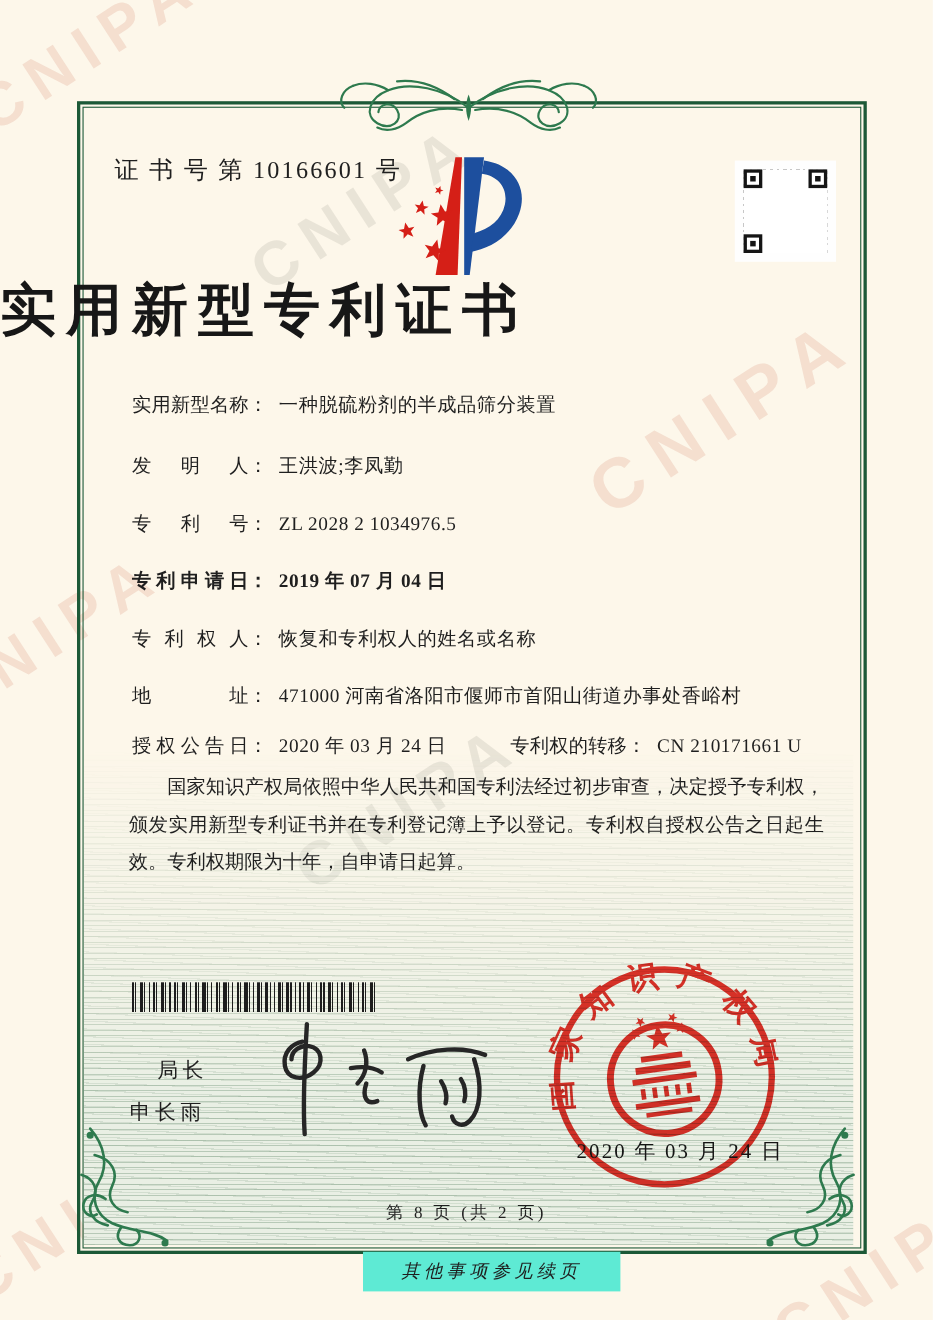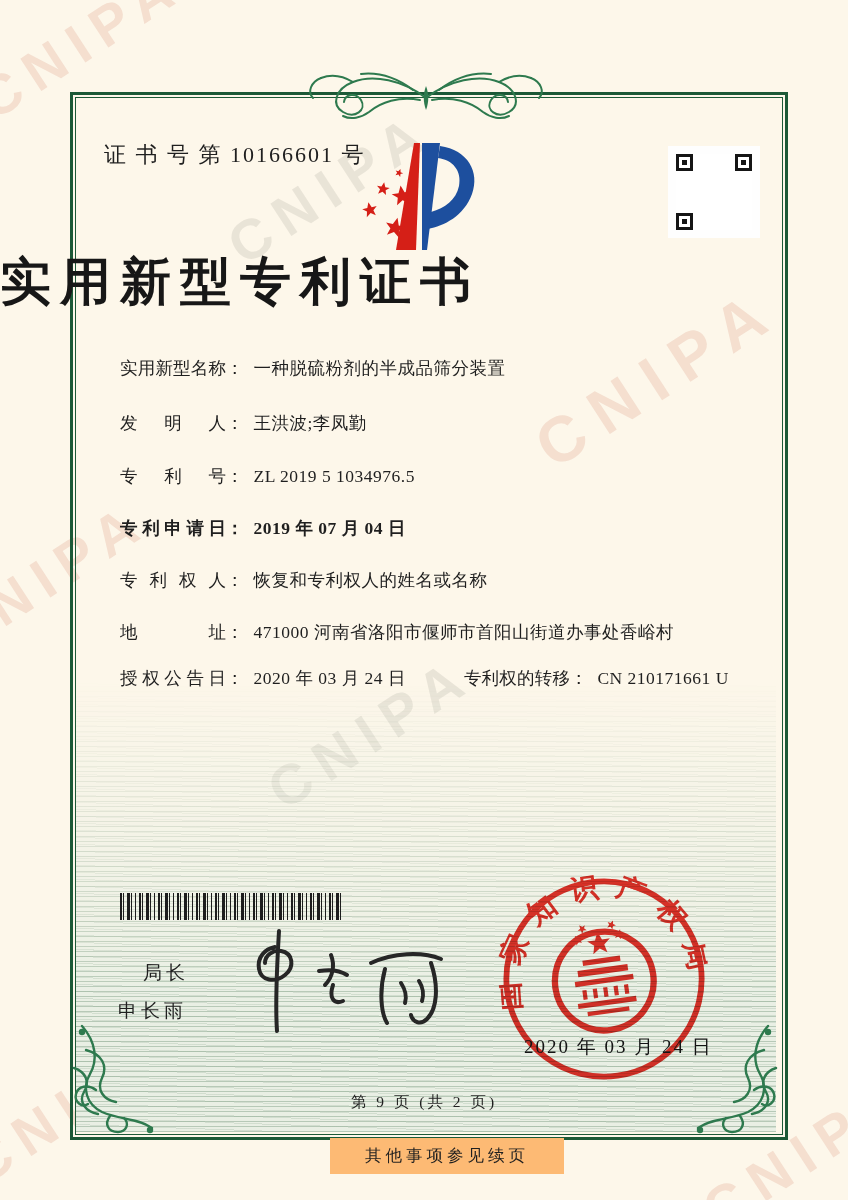--- a/index.html
+++ b/index.html
@@ -87,22 +87,22 @@
       repeating-linear-gradient(0deg,#151515 0 3px,transparent 3px 7px,#151515 7px 9px,transparent 9px 12px);
     background-blend-mode:screen;
   }
   .finder{position:absolute;width:17px;height:17px;border:3px solid #151515;background:#fff;box-sizing:border-box;}
   .finder::after{content:"";position:absolute;left:3px;top:3px;width:5px;height:5px;background:#151515;}
   .f-tl{left:0;top:0;} .f-tr{right:0;top:0;} .f-bl{left:0;bottom:0;}
   
   .page-info{left:0;top:1092px;width:848px;text-align:center;font-size:15.5px;letter-spacing:3px;z-index:3;}
   .footer-note{
     left:330px;top:1138px;width:234px;height:36px;z-index:3;
-    background:#fdba74;display:flex;align-items:center;justify-content:center;
-    font-size:16.5px;letter-spacing:4px;
+    background:#5eead4;display:flex;align-items:center;justify-content:center;
+    font-size:16.5px;letter-spacing:4px;font-style:italic;
   }
   .orn{z-index:3;}
 </style>
 </head>
 <body>
 
 <div class="wm" style="left:-35px;top:10px;">CNIPA</div>
 <div class="wm gray" style="left:215px;top:155px;">CNIPA</div>
 <div class="wm big" style="left:520px;top:340px;">CNIPA</div>
 <div class="wm" style="left:-70px;top:545px;">CNIPA</div>
@@ -184,37 +184,38 @@
 
 <div class="abs title">实用新型专利证书</div>
 
 <div class="abs field-row" style="top:356px;">
   <span class="flabel">实用新型名称</span><span class="fcolon">：</span><span class="fvalue">一种脱硫粉剂的半成品筛分装置</span>
 </div>
 <div class="abs field-row" style="top:411px;">
   <span class="flabel">发明人</span><span class="fcolon">：</span><span class="fvalue">王洪波;李凤勤</span>
 </div>
 <div class="abs field-row" style="top:464px;">
-  <span class="flabel">专利号</span><span class="fcolon">：</span><span class="fvalue">ZL 2019 5 1034976.5</span>
+  <span class="flabel">专利号</span><span class="fcolon">：</span><span class="fvalue">ZL 2028 2 1034976.5</span>
 </div>
 <div class="abs field-row" style="top:516px;font-weight:bold;">
   <span class="flabel">专利申请日</span><span class="fcolon">：</span><span class="fvalue">2019 年 07 月 04 日</span>
 </div>
 <div class="abs field-row" style="top:568px;">
   <span class="flabel">专利权人</span><span class="fcolon">：</span><span class="fvalue">恢复和专利权人的姓名或名称</span>
 </div>
 <div class="abs field-row" style="top:620px;">
   <span class="flabel">地址</span><span class="fcolon">：</span><span class="fvalue">471000 河南省洛阳市偃师市首阳山街道办事处香峪村</span>
 </div>
 
 <div class="abs field-row" style="top:666px;">
   <span class="flabel">授权公告日</span><span class="fcolon">：</span><span class="fvalue">2020 年 03 月 24 日</span><span class="flabel pair2">专利权的转移</span><span class="fcolon">：</span><span class="fvalue">CN 210171661 U</span>
 </div>
 
 <div class="abs paragraphs">
+  <p>国家知识产权局依照中华人民共和国专利法经过初步审查，决定授予专利权，颁发实用新型专利证书并在专利登记簿上予以登记。专利权自授权公告之日起生效。专利权期限为十年，自申请日起算。</p>
 </div>
 
 <div class="abs barcode"></div>
 
 <div class="abs sig-title">局长</div>
 <div class="abs sig-name">申长雨</div>
 <svg class="abs sig-script" width="220" height="112" viewBox="0 0 220 112">
   <g fill="none" stroke="#262626" stroke-width="4" stroke-linecap="round" stroke-linejoin="round">
     <path d="M40,22 C30,24 22,32 24,44 C26,56 40,58 50,50 C60,42 58,28 46,26 C38,25 30,30 30,38"></path>
     <path d="M44,6 C42,40 40,78 42,106"></path>
@@ -253,15 +254,15 @@
     <rect x="88" y="108" width="4" height="9"></rect>
     <rect x="98" y="108" width="4" height="9"></rect>
     <rect x="108" y="108" width="4" height="9"></rect>
     <rect x="118" y="108" width="4" height="9"></rect>
     <rect x="72" y="120" width="56" height="5"></rect>
     <rect x="80" y="129" width="40" height="4"></rect>
   </g>
 </svg>
 <div class="abs seal-date">2020 年 03 月 24 日</div>
 
-<div class="abs page-info">第 9 页 (共 2 页)</div>
+<div class="abs page-info">第 8 页 (共 2 页)</div>
 
 <div class="abs footer-note">其他事项参见续页</div>
 
 </body></html>

